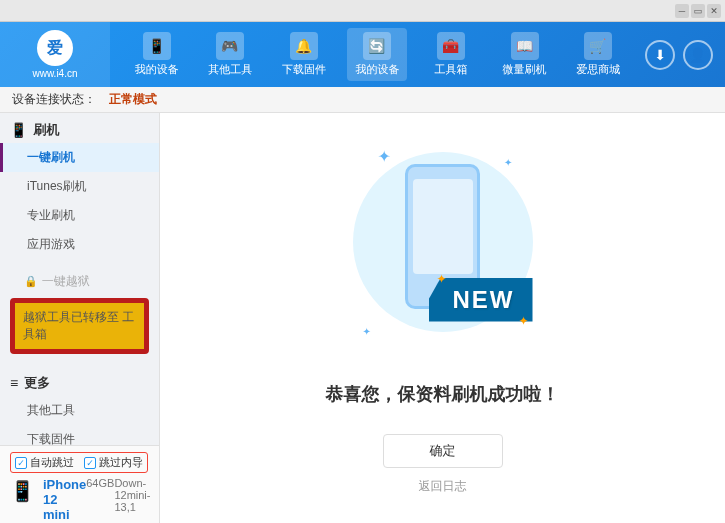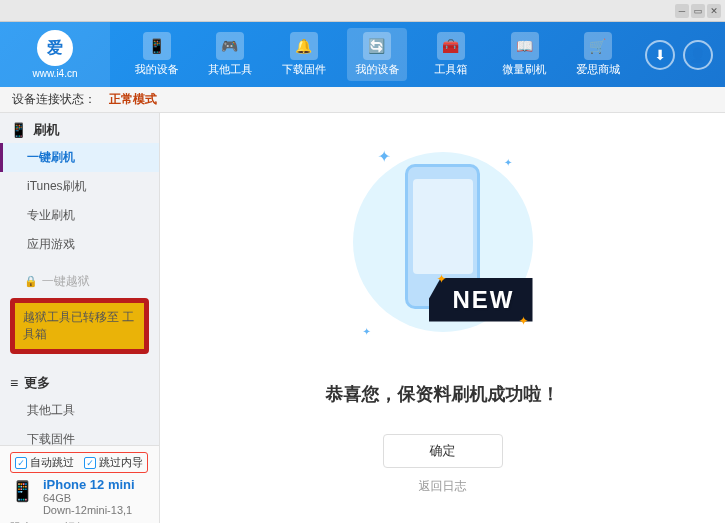--- a/index.html
+++ b/index.html
@@ -287,21 +287,21 @@
       display: flex;
       align-items: flex-start;
       padding: 4px 10px;
     }
     .device-icon {
       font-size: 20px;
       color: #2196f3;
       margin-right: 8px;
       margin-top: 2px;
     }
-    .device-details { display: flex; flex-direction: column; }
+    .device-details { display: flex; flex-direction: row; }
     .device-name { font-size: 13px; color: #1976d2; font-weight: bold; }
     .device-storage { font-size: 11px; color: #777; }
     .device-model { font-size: 11px; color: #777; }
 
     
     .itunes-note {
       font-size: 11px; color: #777;
       padding: 0 10px 4px 10px;
     }
 
@@ -481,21 +481,21 @@
         <span class="sparkle" style="bottom:25px; left:20px; font-size:10px;">✦</span>
 
         <div class="phone-body">
           <div class="phone-screen"></div>
           <div class="phone-home-btn"></div>
         </div>
 
         <div class="new-ribbon">
           <div style="position:relative;">
             <div style="
-              background: #0f172a;
+              background: #0369a1;
               color: white;
               font-weight: 900;
               font-size: 24px;
               padding: 8px 18px 8px 24px;
               clip-path: polygon(12% 0, 100% 0, 100% 100%, 0% 100%, 0 50%);
               letter-spacing: 2px;
               text-shadow: 1px 1px 2px rgba(0,0,0,0.2);
             ">NEW</div>
             <span style="position:absolute; top:-6px; left:8px; color:#ffa000; font-size:12px;">✦</span>
             <span style="position:absolute; bottom:-6px; right:4px; color:#ffa000; font-size:12px;">✦</span>

